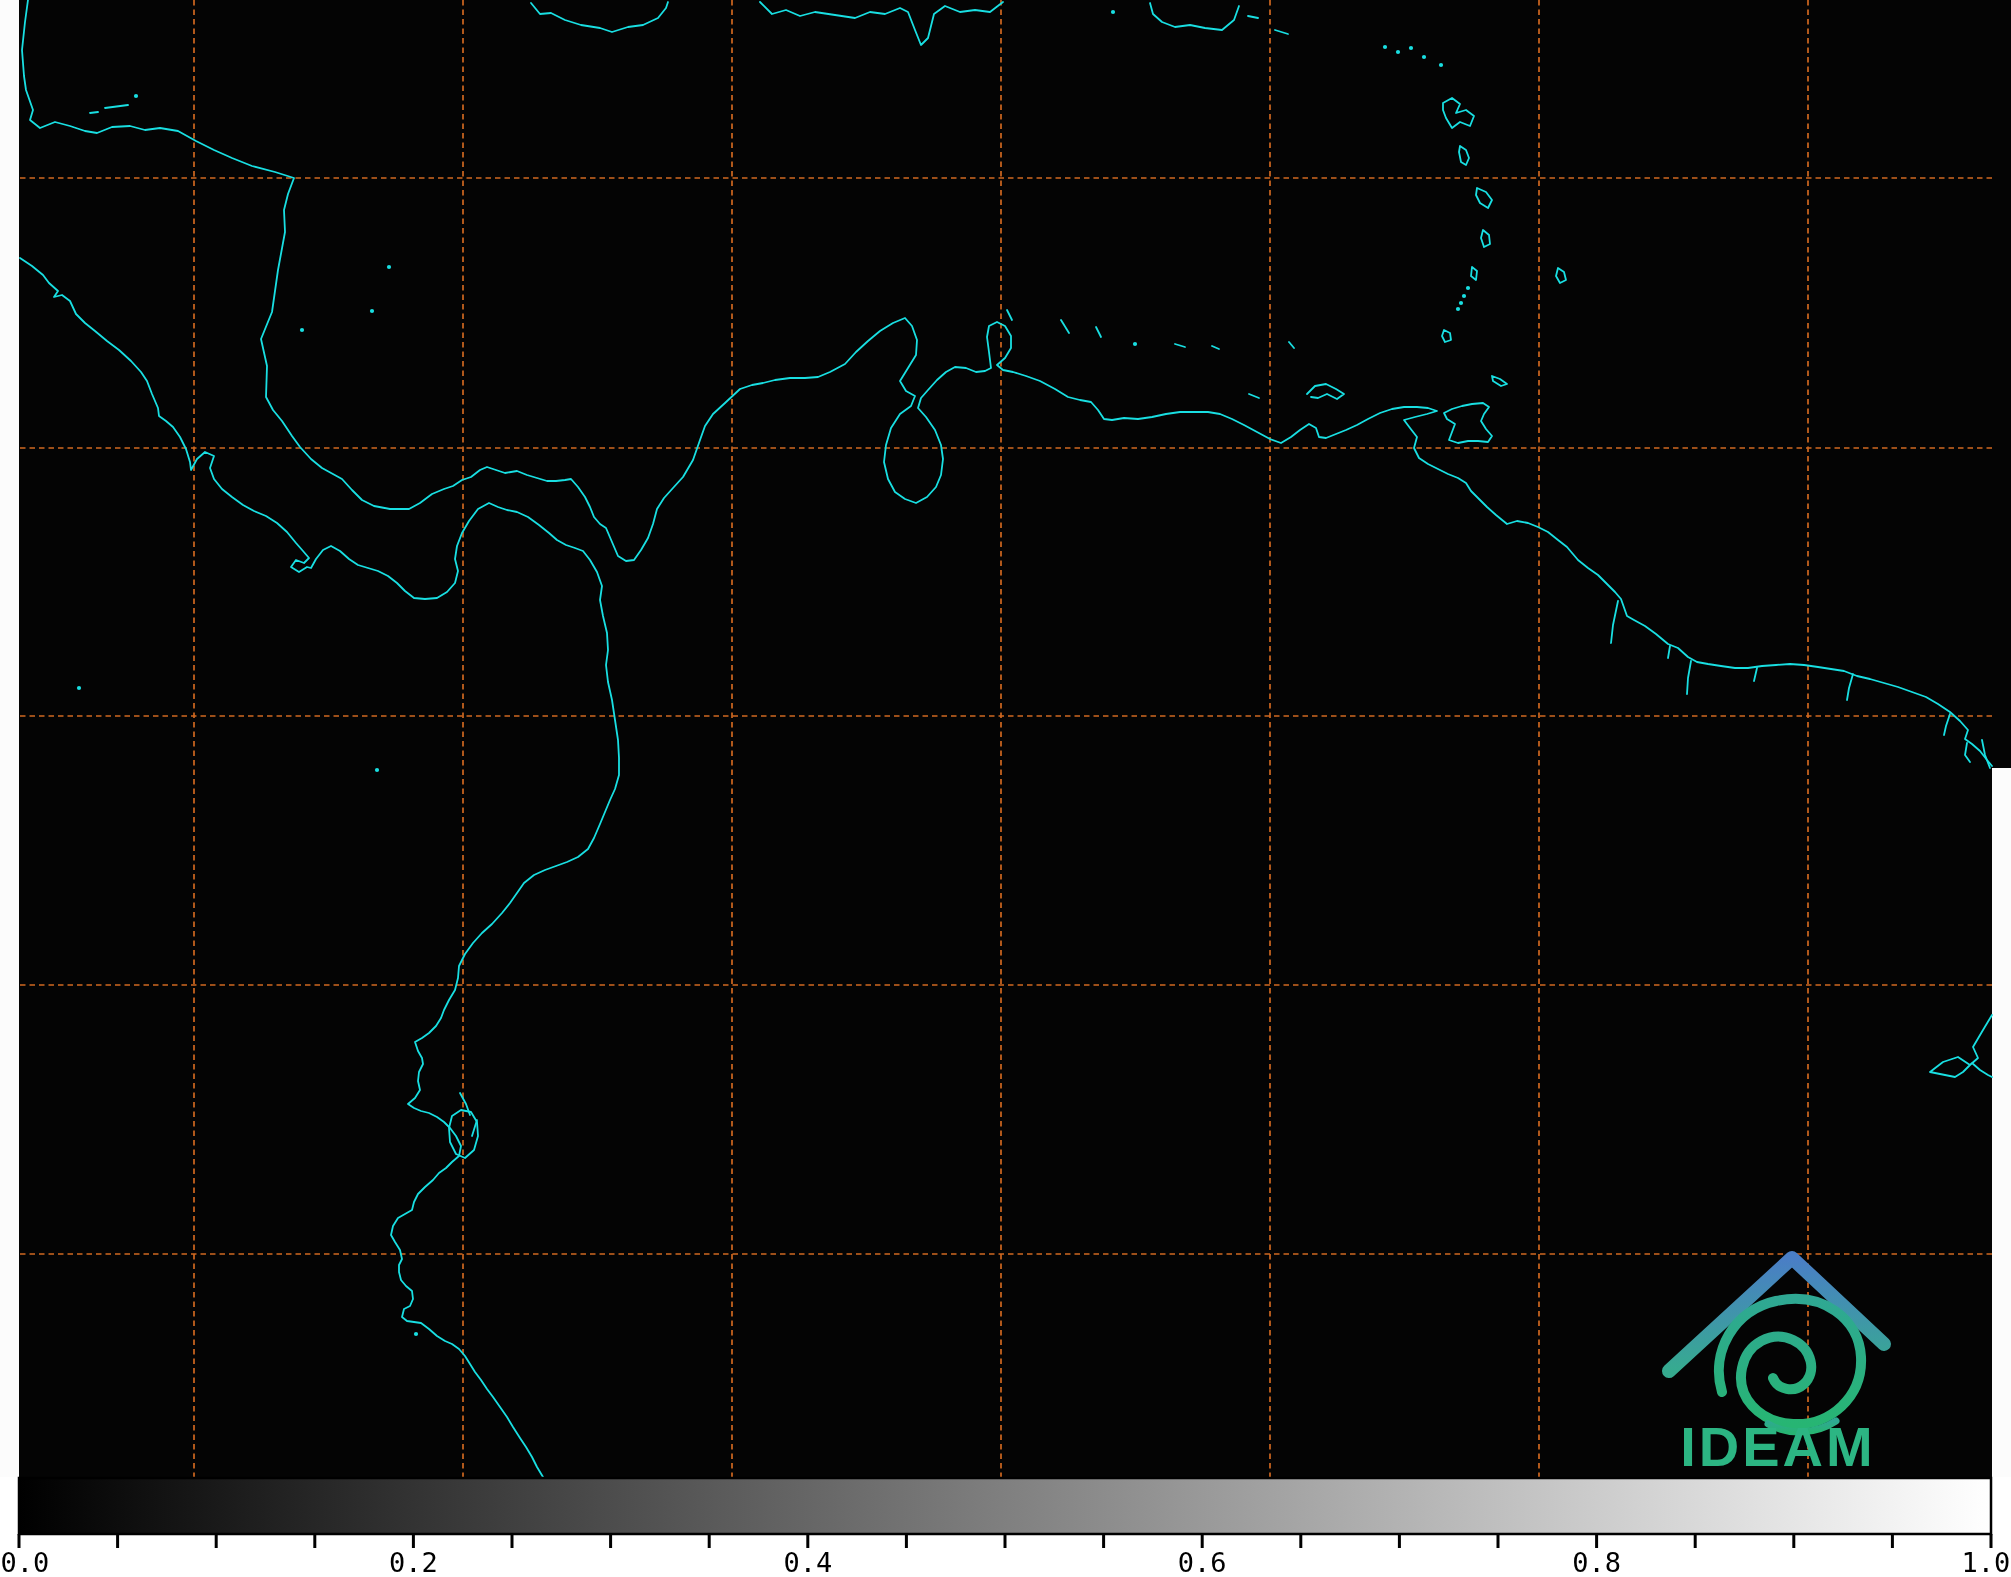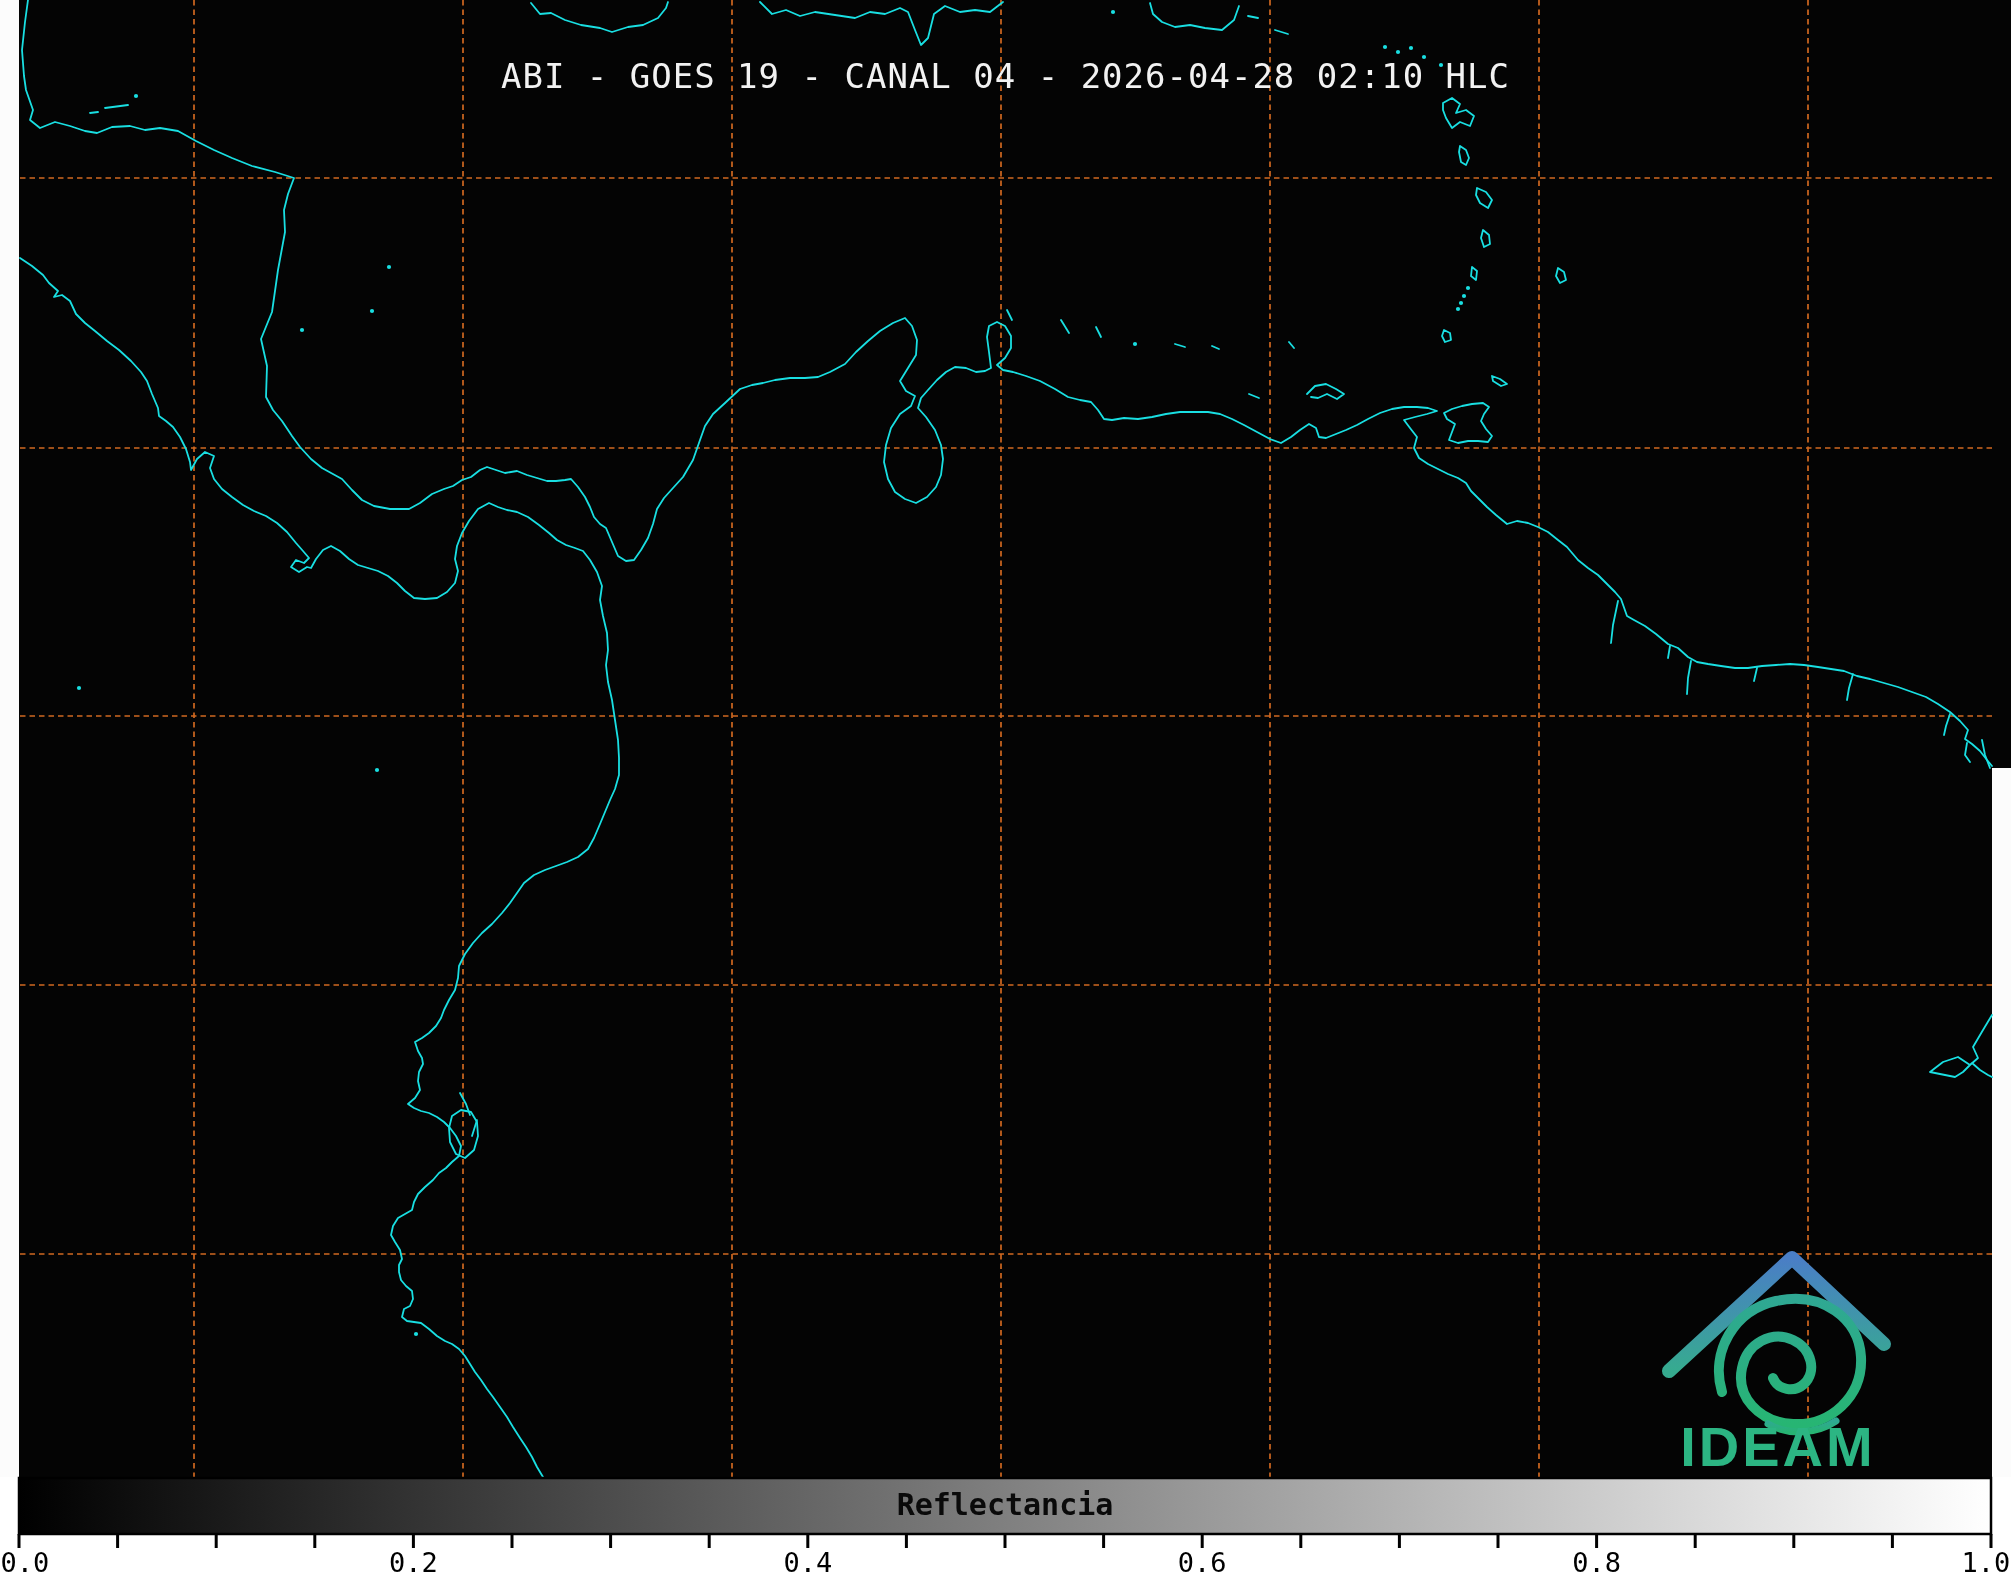--- a/index.html
+++ b/index.html
@@ -153,15 +153,13 @@
           <text x="25" y="1572" text-anchor="middle" class="tick-label">0.0</text>
           <text x="413.40000000000003" y="1572" text-anchor="middle" class="tick-label">0.2</text>
           <text x="807.8000000000001" y="1572" text-anchor="middle" class="tick-label">0.4</text>
           <text x="1202.2" y="1572" text-anchor="middle" class="tick-label">0.6</text>
           <text x="1596.6000000000001" y="1572" text-anchor="middle" class="tick-label">0.8</text>
           <text x="1986" y="1572" text-anchor="middle" class="tick-label">1.0</text>
         </g>
     </g>
   </svg>
 
-  <div id="image-title">ABI - GOES 19 - CANAL 04 - 2026-04-28 02:10 HLC</div>
-  <div id="colorbar-label">Reflectancia</div>
 </div>
 
 </body></html>

